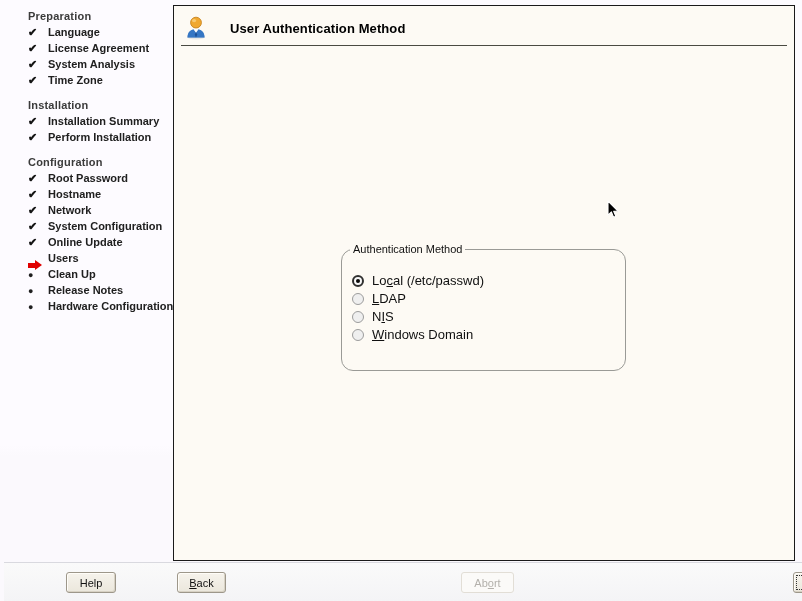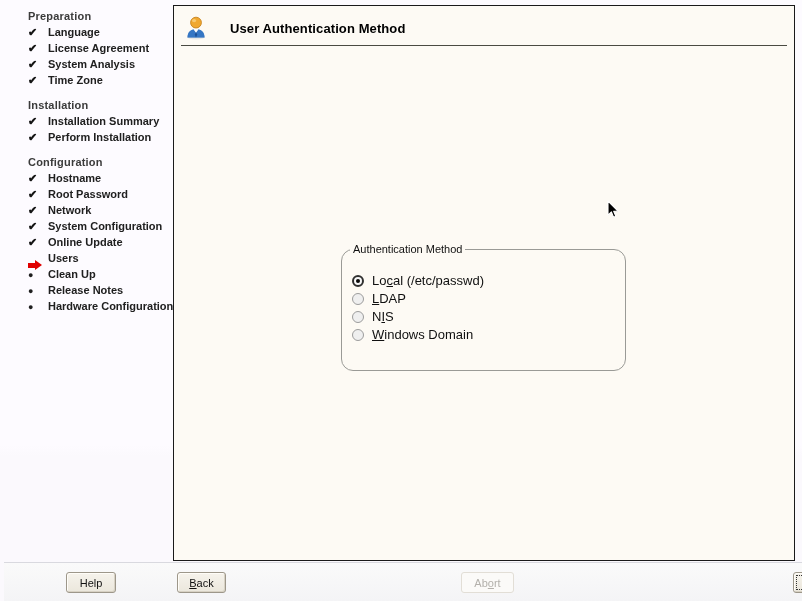--- a/index.html
+++ b/index.html
@@ -294,25 +294,25 @@
         </div>
         <div class="side-item">
           <span class="side-mark done"></span>
           <span class="side-label">Perform Installation</span>
         </div>
       </div>
       <div class="side-group">
         <div class="side-group-title">Configuration</div>
         <div class="side-item">
           <span class="side-mark done"></span>
+          <span class="side-label">Root Password</span>
+        </div>
+        <div class="side-item">
+          <span class="side-mark done"></span>
           <span class="side-label">Hostname</span>
-        </div>
-        <div class="side-item">
-          <span class="side-mark done"></span>
-          <span class="side-label">Root Password</span>
         </div>
         <div class="side-item">
           <span class="side-mark done"></span>
           <span class="side-label">Network</span>
         </div>
         <div class="side-item">
           <span class="side-mark done"></span>
           <span class="side-label">System Configuration</span>
         </div>
         <div class="side-item">

